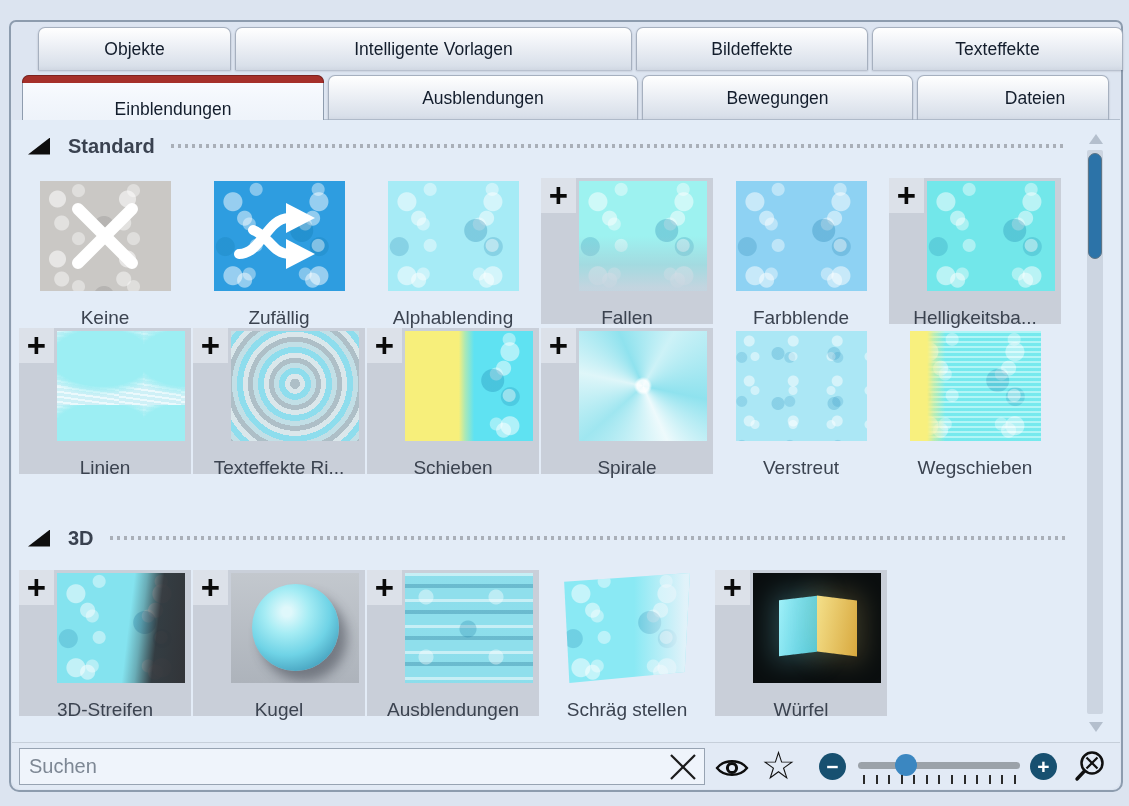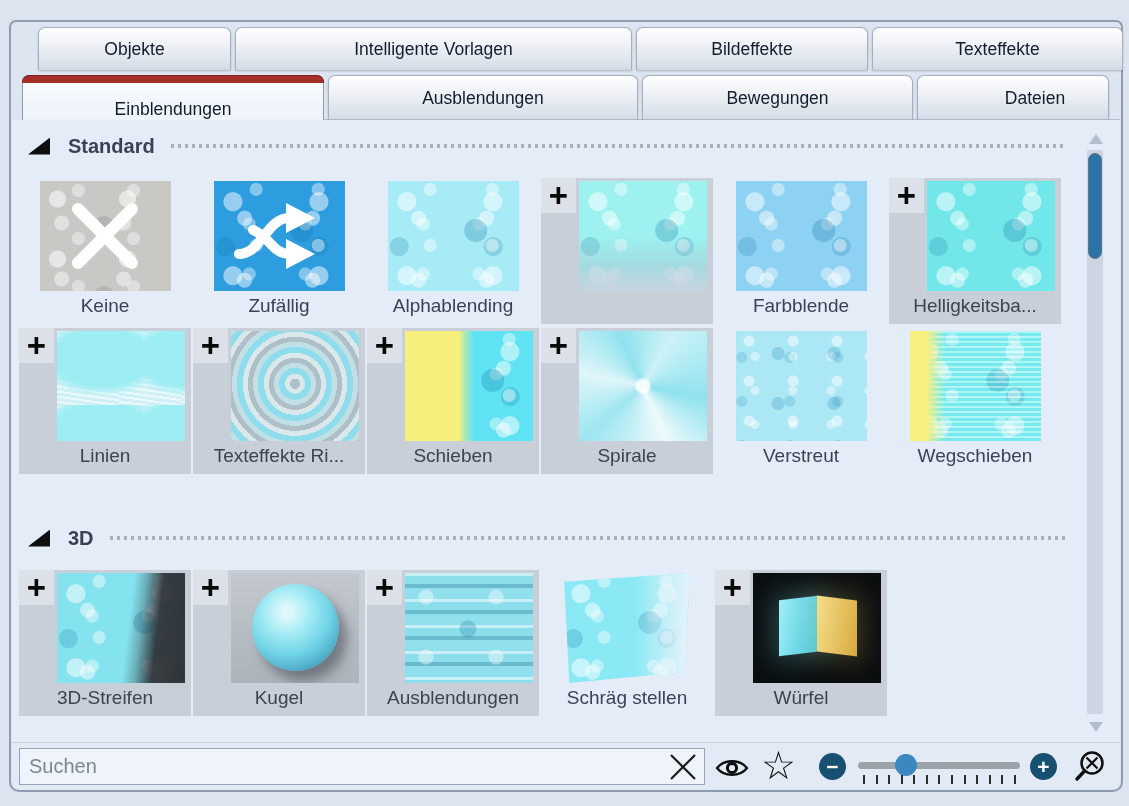--- a/index.html
+++ b/index.html
@@ -48,21 +48,21 @@
   .tile { position:relative; cursor:pointer; }
   .tile.has-plus { background:#c9cfd9; }
   .plus-badge { position:absolute; left:0; top:0; width:35px; height:35px;
     background:#dce1e9; color:#0a0a0a; font-size:33px; font-weight:bold;
     display:flex; align-items:center; justify-content:center; z-index:2; }
 
   .thumb { position:relative; height:110px; width:131px; margin:3px auto 0 auto;
     overflow:hidden; }
   .tile.has-plus .thumb { margin:3px 0 0 38px; width:128px; }
   .thumb svg.glyph { position:absolute; left:50%; top:50%; transform:translate(-50%,-50%); }
-  .tile-label { margin-top:4px; text-align:center; font-size:19px; color:#3b4350;
+  .tile-label { margin-top:16px; text-align:center; font-size:19px; color:#3b4350;
     white-space:nowrap; overflow:hidden; }
 
   
   .bub { background-image:
     radial-gradient(circle at 22% 28%, rgba(255,255,255,.5) 0 9px, rgba(255,255,255,0) 10px),
     radial-gradient(circle at 68% 15%, rgba(255,255,255,.42) 0 6px, rgba(255,255,255,0) 7px),
     radial-gradient(circle at 86% 55%, rgba(8,110,160,.25) 0 11px, rgba(8,110,160,0) 12px),
     radial-gradient(circle at 45% 60%, rgba(255,255,255,.48) 0 7px, rgba(255,255,255,0) 8px),
     radial-gradient(circle at 12% 80%, rgba(8,110,160,.2) 0 9px, rgba(8,110,160,0) 10px),
     radial-gradient(circle at 63% 86%, rgba(255,255,255,.4) 0 6px, rgba(255,255,255,0) 7px);
@@ -210,20 +210,21 @@
           </div>
           <div class="tile-label">Zufällig</div>
         </div>
         <div class="tile">
           <div class="thumb bub art-alpha"></div>
           <div class="tile-label">Alphablending</div>
         </div>
         <div class="tile has-plus">
           <span class="plus-badge">+</span>
           <div class="thumb bub art-fallen"></div>
+          <div class="tile-label">Fallen</div>
         </div>
         <div class="tile">
           <div class="thumb bub art-farbblende"></div>
           <div class="tile-label">Farbblende</div>
         </div>
         <div class="tile has-plus">
           <span class="plus-badge">+</span>
           <div class="thumb bub art-helligkeit"></div>
           <div class="tile-label">Helligkeitsba...</div>
         </div>

